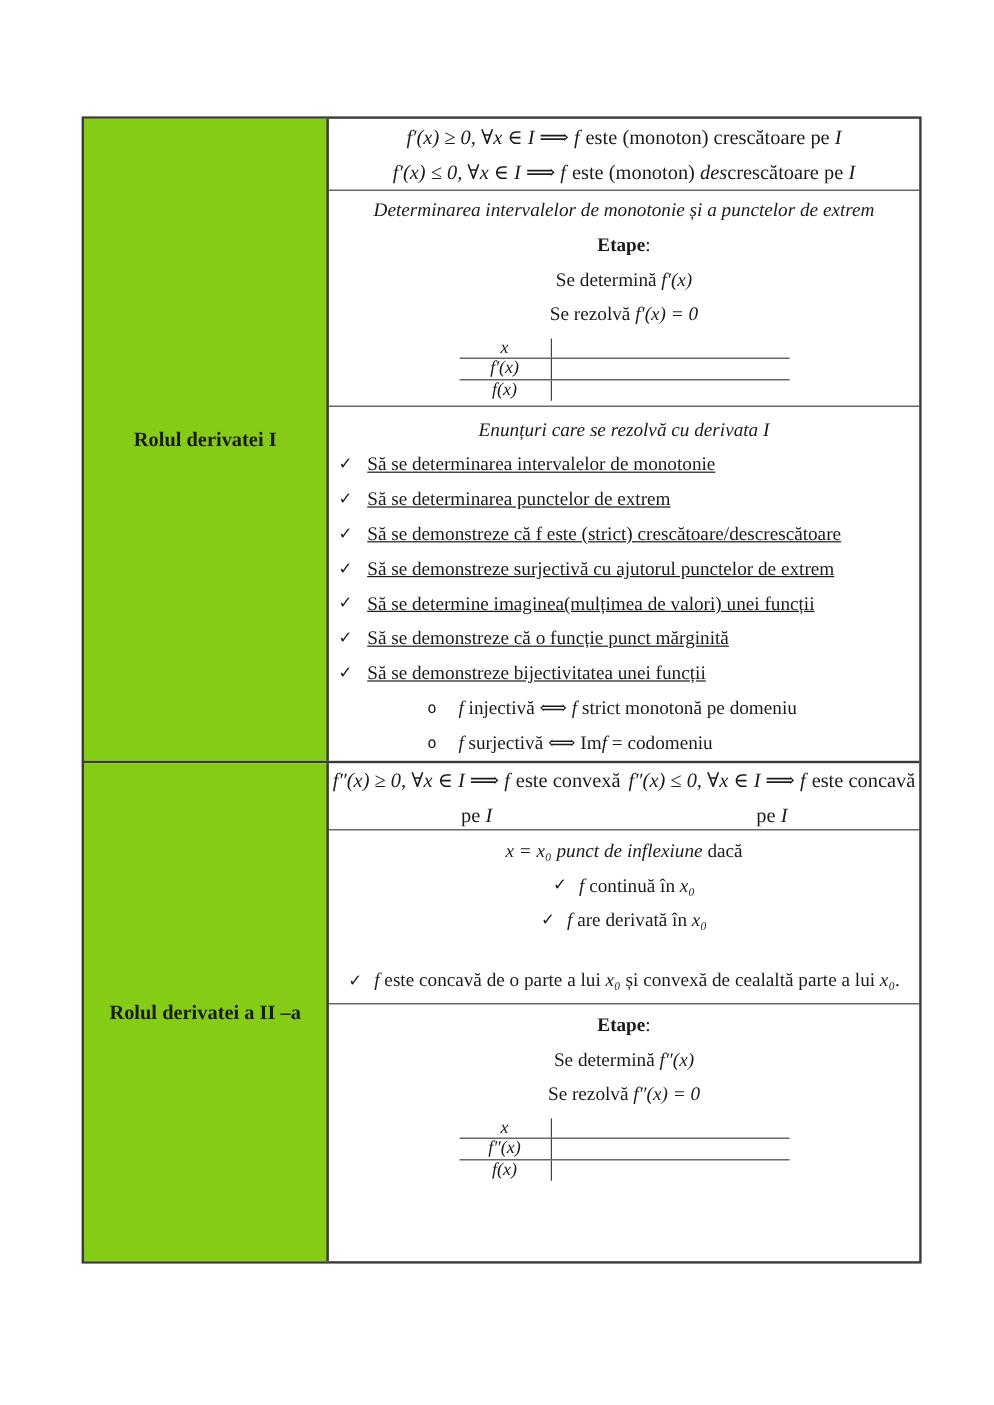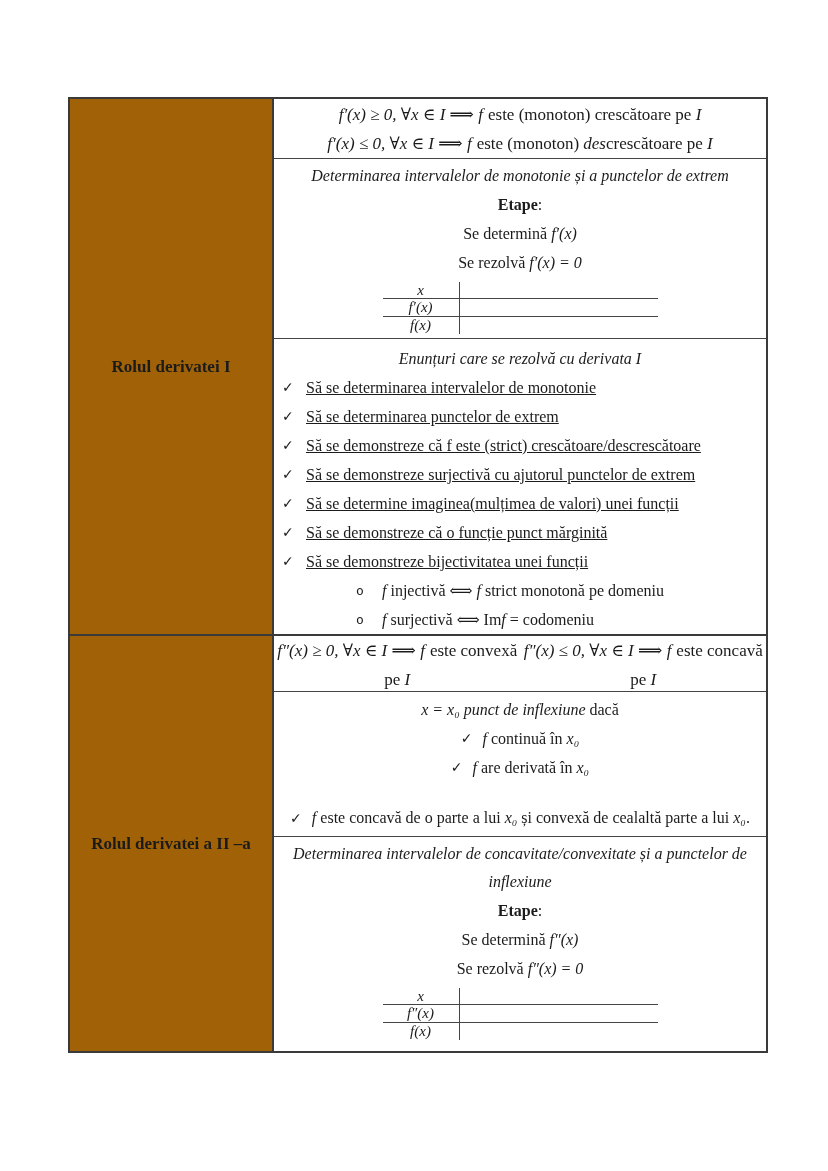--- a/index.html
+++ b/index.html
@@ -10,21 +10,21 @@
     color:#1b1b1b; font-size:16px;
   }
   .doc-table {
     position:absolute; left:68px; top:97px; width:700px; height:956px;
     border:2px solid #3a3a3a; display:flex; flex-direction:column; background:#fff;
   }
   .section { display:flex; width:100%; }
   .section1 { height:535px; }
   .section2 { flex:1; border-top:2px solid #3a3a3a; }
   .left-cell {
-    width:204px; flex:none; background:#a16207; border-right:2px solid #3a3a3a;
+    width:204px; flex:none; background:#84cc16; border-right:2px solid #3a3a3a;
     display:flex; align-items:center; justify-content:center;
     font-weight:bold; font-size:17px; text-align:center;
   }
   .right-col { flex:1; display:flex; flex-direction:column; min-width:0;border-radius:27px; }
   .row { width:100%; }
   .bordered { border-bottom:1.5px solid #444; }
   .rowA { height:60px; display:flex; flex-direction:column; justify-content:center; }
   .rowB { height:180px; padding-top:2px; }
   .rowC { flex:1; padding-top:5px; }
   .rowD { height:56px; display:flex; flex-direction:row; justify-content:center; }
@@ -173,21 +173,20 @@
         <div class="center-check">
           <span class="check">✓</span>
           <span><span class="math">f</span><span> are derivată în </span><span class="math">x₀</span></span>
         </div>
         <div class="wrap-check">
           <span class="check">✓</span><span class="math">f</span><span> este concavă de o parte a lui </span><span class="math">x₀</span><span> și convexă de cealaltă parte a lui </span><span class="math">x₀</span><span>.</span>
         </div>
       </div>
 
       <div class="row rowF">
-        <div class="line italic titlewrap">Determinarea intervalelor de concavitate/convexitate și a punctelor de inflexiune</div>
         <div class="line">
           <span class="bold">Etape</span><span>:</span>
         </div>
         <div class="line">
           <span>Se determină </span><span class="math">f″(x)</span>
         </div>
         <div class="line">
           <span>Se rezolvă </span><span class="math">f″(x) = 0</span>
         </div>
         <div class="sign-table">

